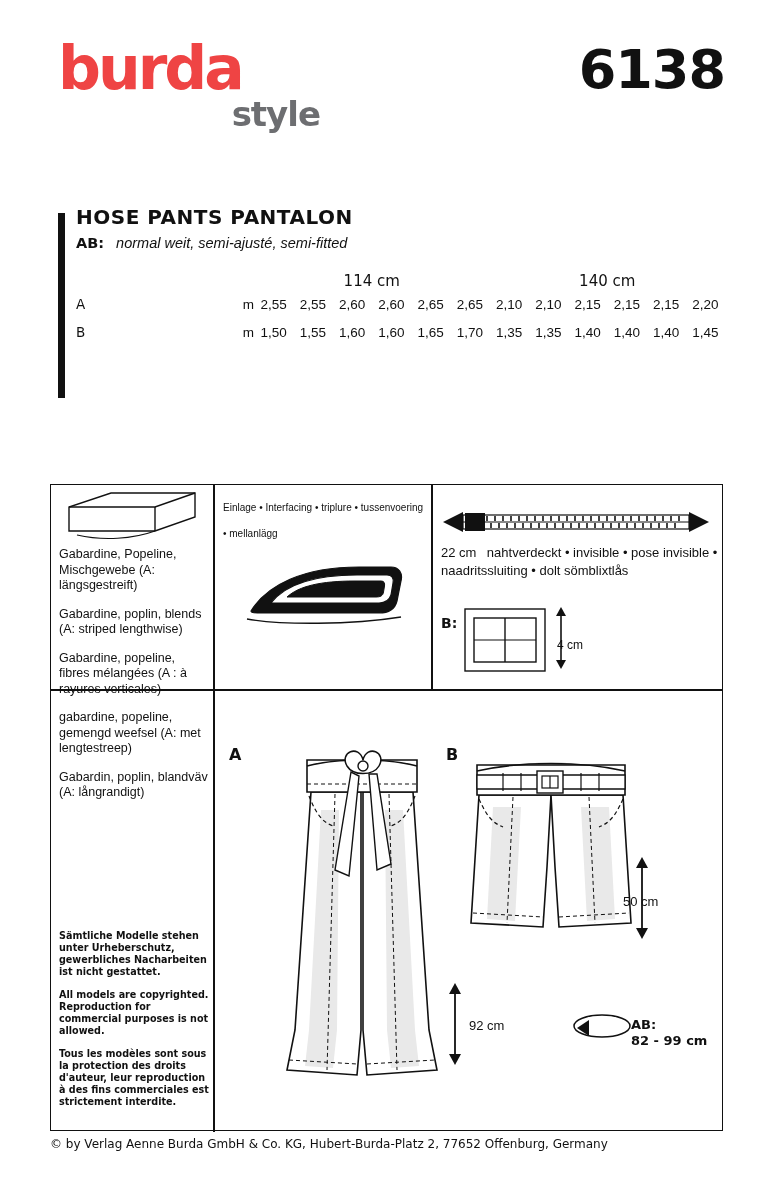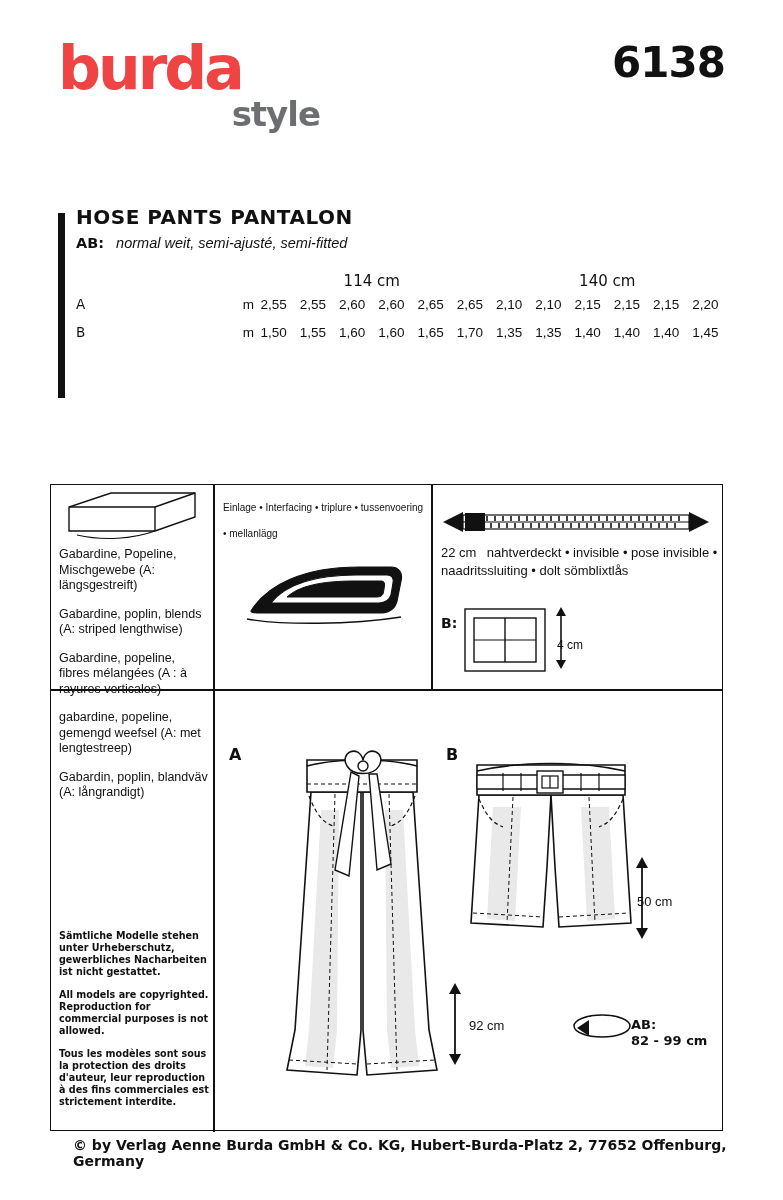--- a/index.html
+++ b/index.html
@@ -29,21 +29,21 @@
   }
   .brand-style {
     position:absolute; right: 38px; top: 62px;
     font-family: "DejaVu Sans", sans-serif;
     font-weight:700; font-size:34px; color:#6d6e71;
     letter-spacing:-1px;
   }
   .pattern-number {
     position:absolute; right:58px; top:38px;
     font-family:"DejaVu Sans", sans-serif;
-    font-weight:700; font-size:42px; color:#111; letter-spacing:-1px;
+    font-weight:700; font-size:54px; color:#111; letter-spacing:-1px;
   }
 
   
   .title-wrap { position:absolute; left:58px; top:205px; width:667px; }
   .title-bar-left {
     position:absolute; left:0px; top:8px; width:7px; height:185px; background:#111;
   }
   .title-main {
     position:absolute; left:18px; top:0px;
     font-family:"DejaVu Sans", sans-serif; font-weight:700; font-size:20px; letter-spacing:0.5px;
@@ -106,26 +106,26 @@
     font-size:10px; line-height:26px;
   }
 
   .belt-label { position:absolute; left:390px; top:130px; font-family:"DejaVu Sans",sans-serif; font-weight:700; font-size:14px;}
   .belt-dim { position:absolute; left:506px; top:153px; font-size:12px; }
 
   .letterA { position:absolute; left:178px; top:260px; font-family:"DejaVu Sans",sans-serif; font-weight:700; font-size:16px; }
   .letterB { position:absolute; left:395px; top:260px; font-family:"DejaVu Sans",sans-serif; font-weight:700; font-size:16px; }
 
   .dim92 { position:absolute; left:418px; top:533px; font-size:13px; }
-  .dim50 { position:absolute; left:586px; top:409px; font-size:13px; }
+  .dim50 { position:absolute; left:572px; top:409px; font-size:13px; }
   .ab-label { position:absolute; left:580px; top:532px; font-size:13px; line-height:16px; font-family:"DejaVu Sans",sans-serif; font-weight:700;}
 
   .footer {
     position:absolute; left:50px; top:1137px; width:700px;
-    font-size:14px; font-family:"DejaVu Sans",sans-serif; font-weight:700;margin-left:23px;
+    font-size:12px; font-family:"DejaVu Sans",sans-serif; font-weight:400;
   }
 
   svg { display:block; }
   .svg-abs { position:absolute; }
 </style>
 </head>
 <body>
 
 <div class="page">
 

